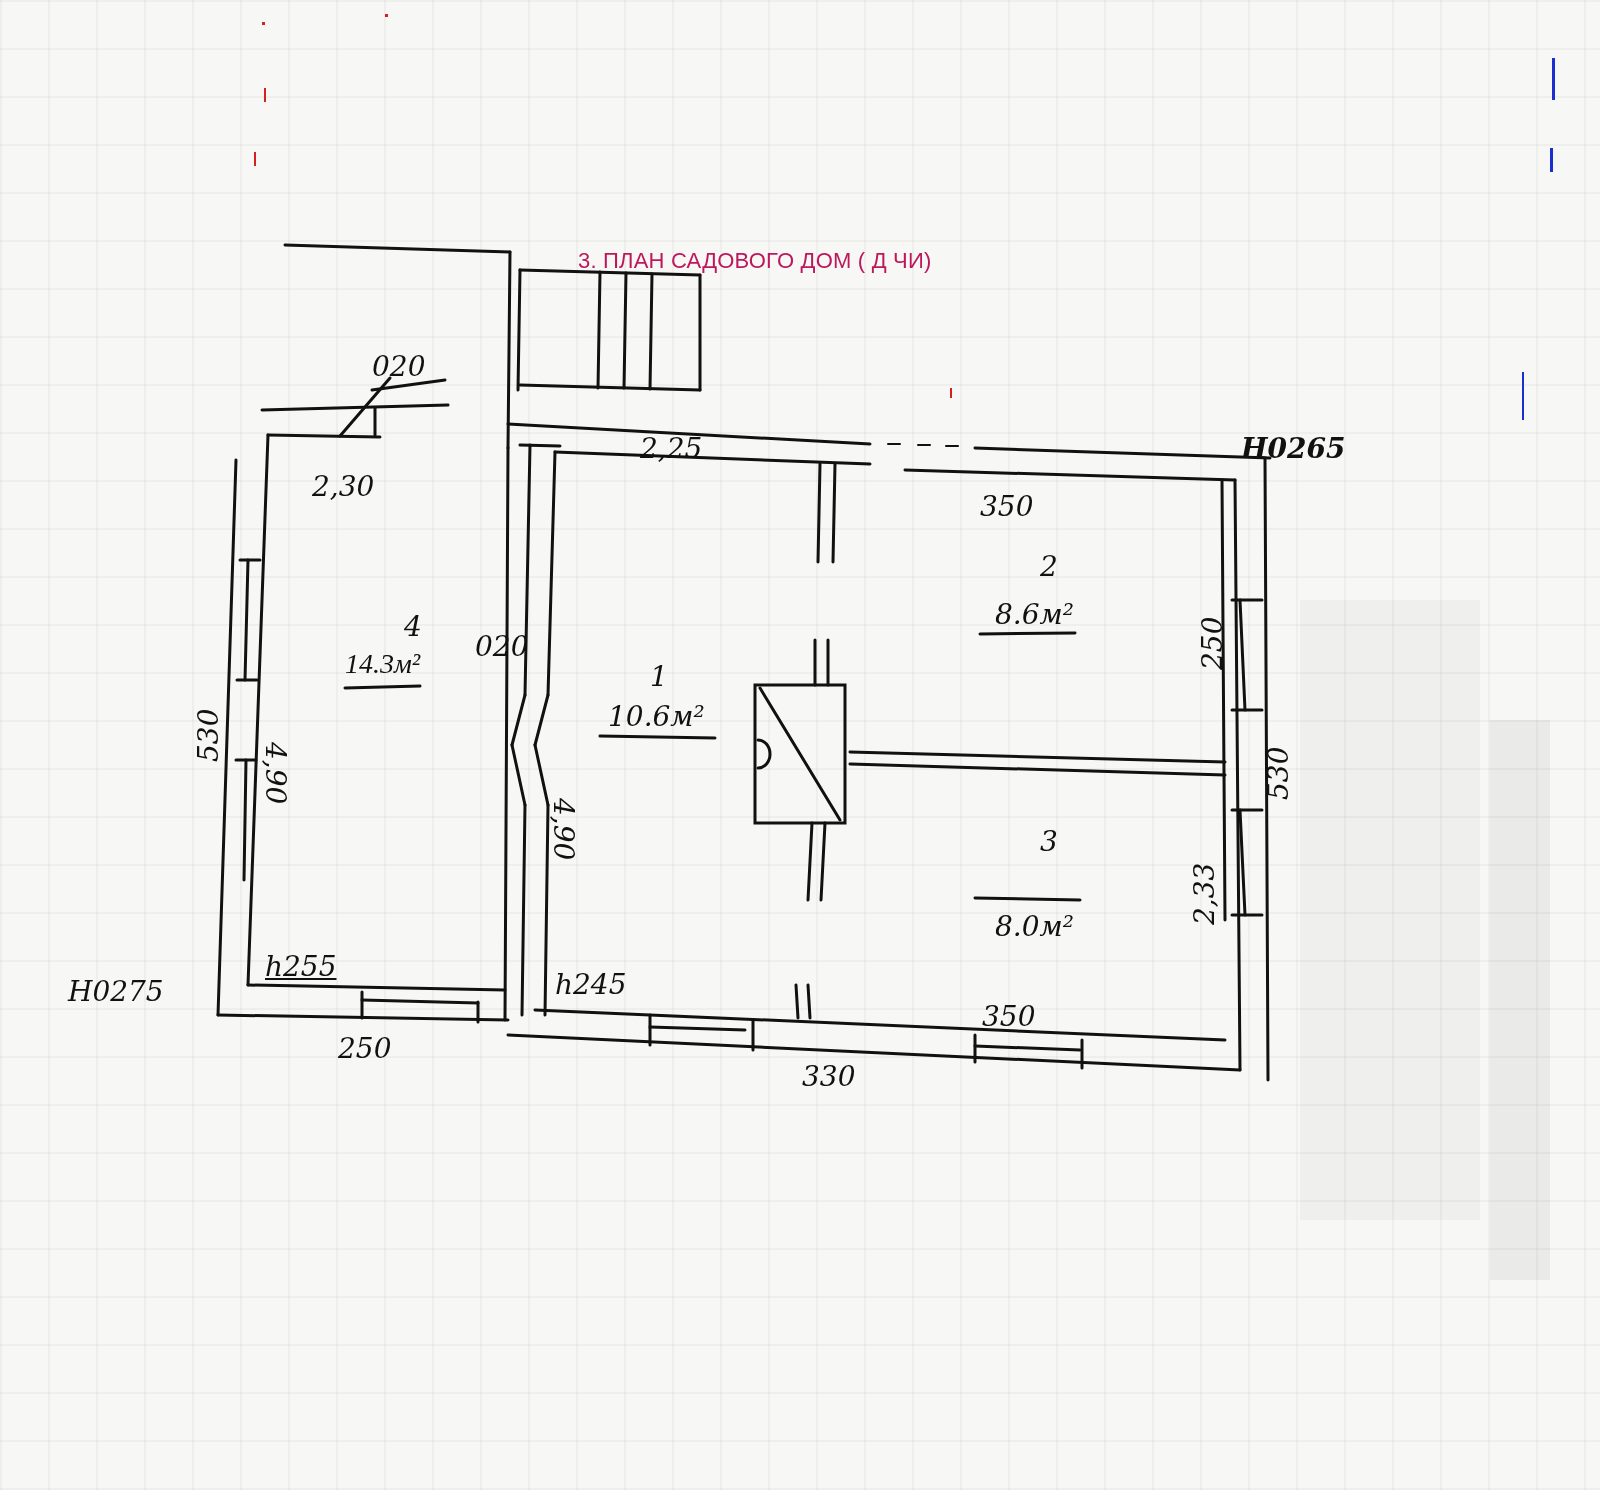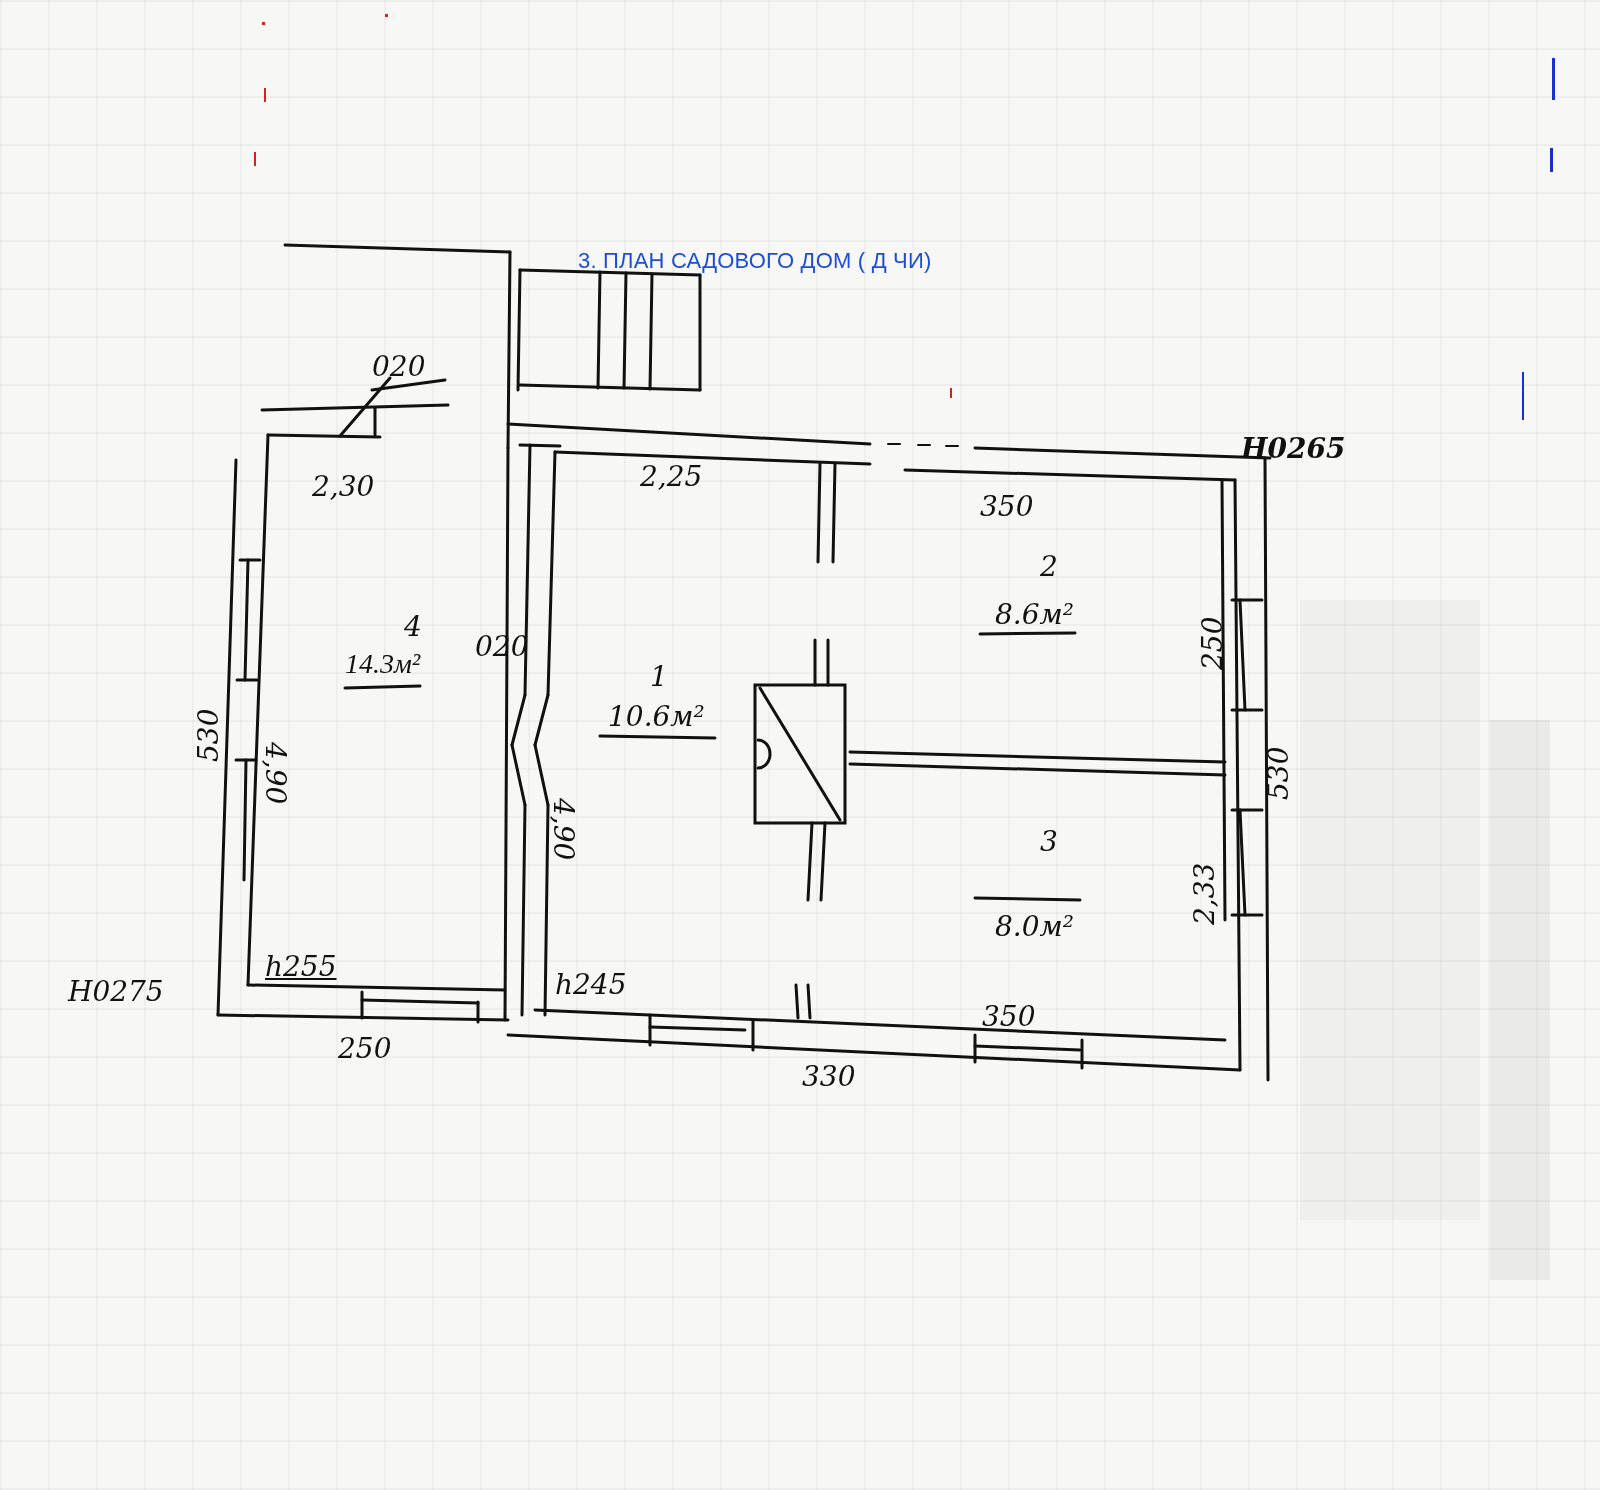--- a/index.html
+++ b/index.html
@@ -5,21 +5,21 @@
   html, body { margin:0; padding:0; }
   body { width:1600px; height:1490px; background:#f4f4f2; position:relative; overflow:hidden;
          font-family:"Liberation Sans", sans-serif; }
   .sheet { position:absolute; left:0; top:0; width:1600px; height:1490px;
            background:
              repeating-linear-gradient(0deg, rgba(0,0,0,0.035) 0 2px, transparent 2px 48px),
              repeating-linear-gradient(90deg, rgba(0,0,0,0.035) 0 2px, transparent 2px 48px),
              #f7f7f5; }
   .ghost { position:absolute; background:rgba(0,0,0,0.05); }
   svg.plan { position:absolute; left:0; top:0; width:1600px; height:1490px; }
-  .title { position:absolute; left:578px; top:248px; font-size:22px; color:#1d4ed8; letter-spacing:0.2px; }
+  .title { position:absolute; left:578px; top:248px; font-size:22px; color:#be185d; letter-spacing:0.2px; }
   .hw { position:absolute; font-family:"DejaVu Serif", serif; font-style:italic; color:#111; font-size:28px; white-space:nowrap; }
   .hw.small { font-size:28px; }
   .rot90 { transform:rotate(-90deg); transform-origin:left top; }
   .rot90r { transform:rotate(90deg); transform-origin:left top; }
   .mark { position:absolute; }
 </style>
 </head>
 <body>
 
 <div class="sheet">
@@ -132,21 +132,21 @@
     <line x1="980" y1="634" x2="1075" y2="633"></line>
     <line x1="600" y1="736" x2="715" y2="738"></line>
     <line x1="975" y1="898" x2="1080" y2="900"></line>
   </g>
 </svg>
 
 <div class="title">3. ПЛАН САДОВОГО ДОМ  (  Д  ЧИ)</div>
 
 <div class="hw small" style="left:372px;top:350px;">020</div>
 <div class="hw" style="left:312px;top:440px;margin-top:30px;">2,30</div>
-<div class="hw" style="left:640px;top:460px;">2,25</div>
+<div class="hw" style="left:640px;top:432px;">2,25</div>
 <div class="hw" style="left:980px;top:490px;">350</div>
 <div class="hw small" style="left:475px;top:630px;">020</div>
 
 <div class="hw rot90" style="left:192px;top:762px;">530</div>
 <div class="hw rot90r" style="left:292px;top:742px;">4,90</div>
 <div class="hw rot90r" style="left:580px;top:798px;">4,90</div>
 <div class="hw rot90" style="left:1196px;top:670px;">250</div>
 <div class="hw rot90" style="left:1262px;top:800px;">530</div>
 <div class="hw rot90" style="left:1188px;top:925px;">2,33</div>
 

